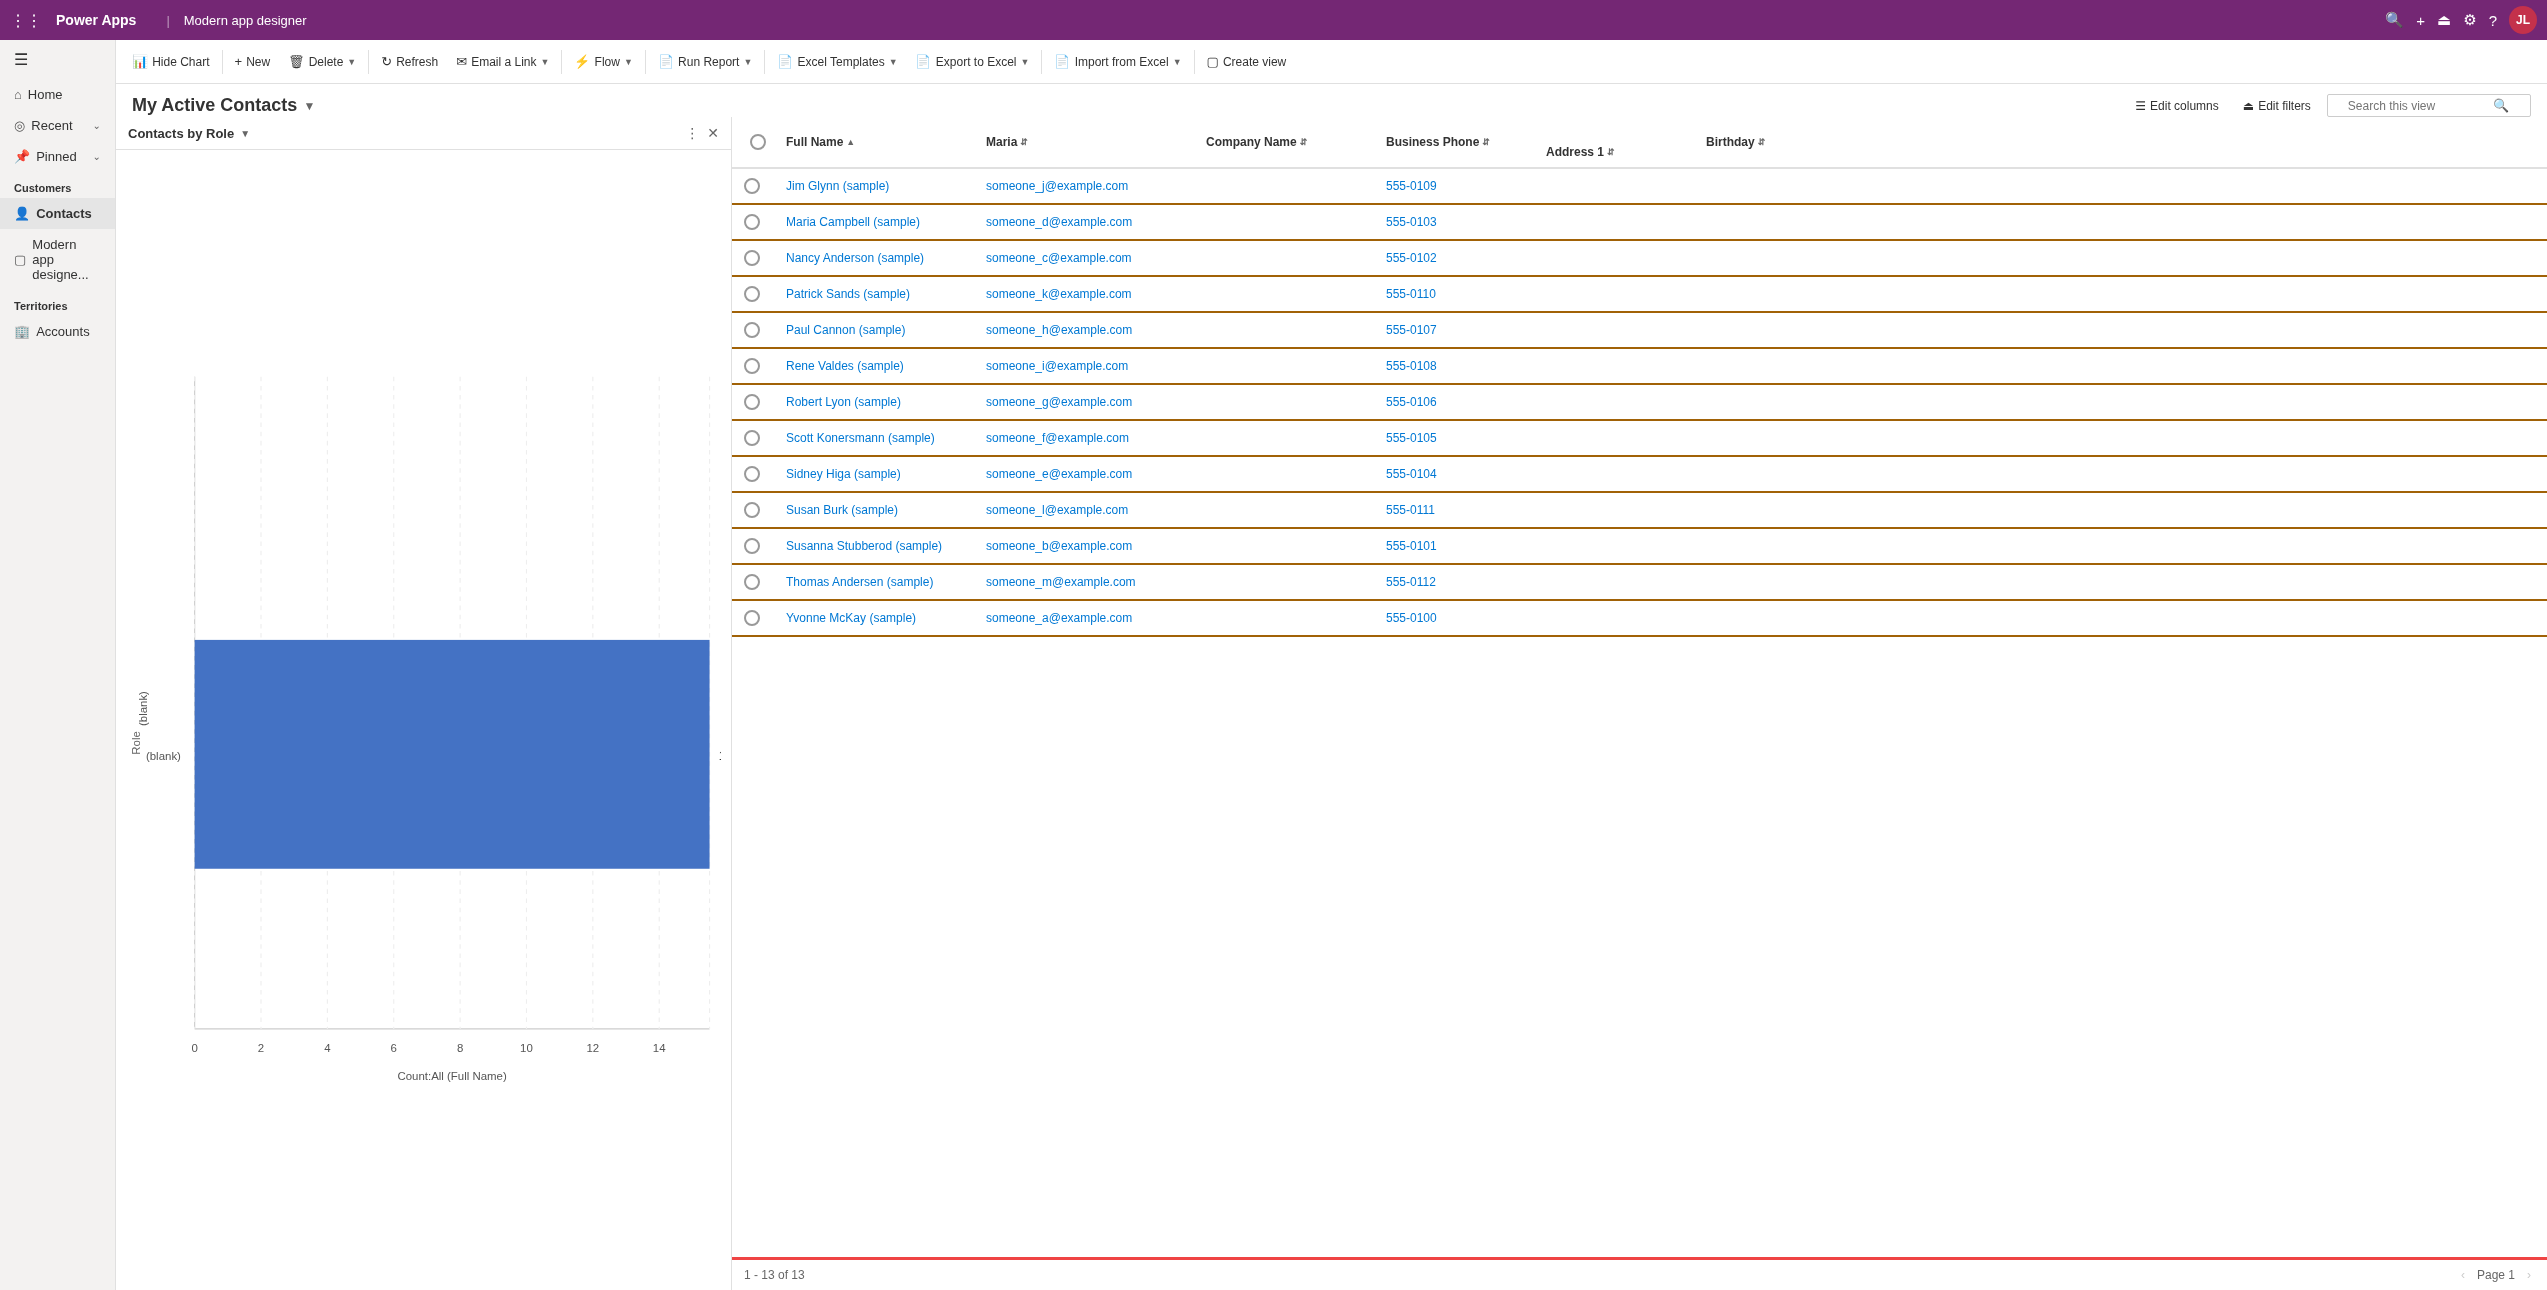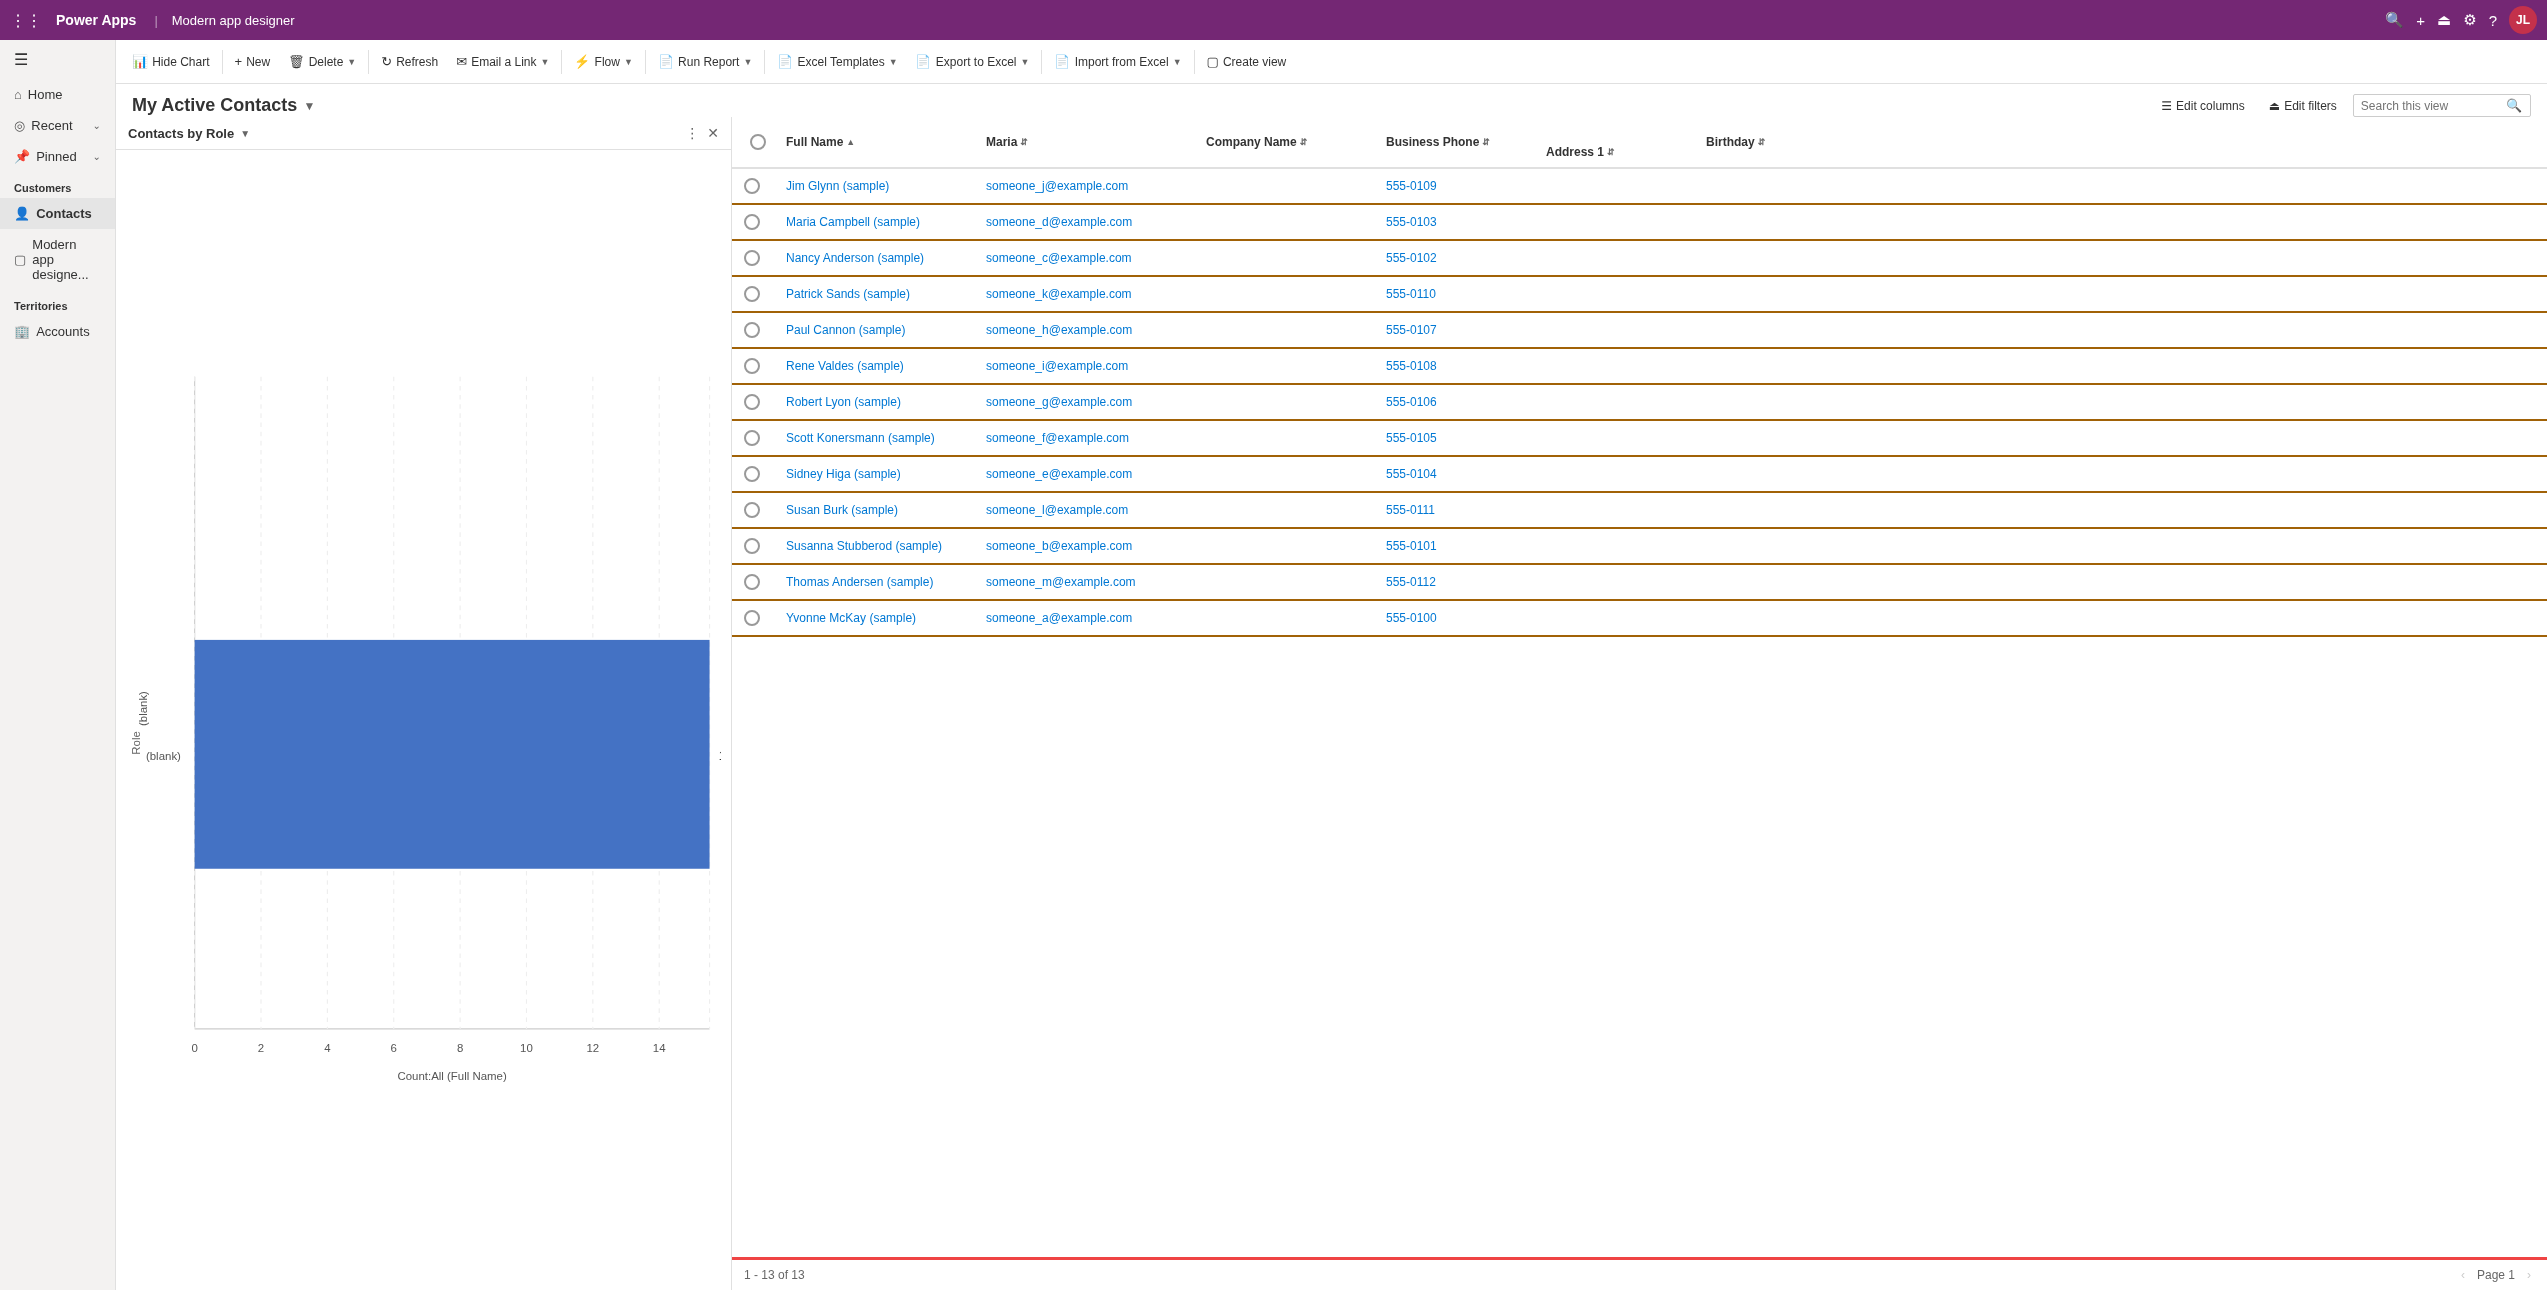--- a/index.html
+++ b/index.html
@@ -10,21 +10,21 @@
       background: #742774;
       color: white;
       height: 40px;
       display: flex;
       align-items: center;
       padding: 0 10px;
       flex-shrink: 0;
       gap: 10px;
     }
     .top-nav-grid-icon { color: white; font-size: 16px; margin-right: 4px; }
-    .top-nav-brand { color: white; font-size: 14px; font-weight: 600; margin-right: 4px; }
+    .top-nav-brand { color: white; font-size: 14px; font-weight: 600; margin-right: 16px; }
     .top-nav-separator { color: rgba(255,255,255,0.5); margin: 0 4px; }
     .top-nav-title { color: white; font-size: 13px; }
     .top-nav-right { margin-left: auto; display: flex; align-items: center; gap: 12px; }
     .top-nav-icon { color: white; font-size: 15px; cursor: pointer; }
     .top-nav-avatar {
       width: 28px; height: 28px; border-radius: 50%;
       background: #c4314b; color: white; font-size: 12px;
       display: flex; align-items: center; justify-content: center; font-weight: 600;
       cursor: pointer;
     }
@@ -110,21 +110,21 @@
     .view-title-chevron { font-size: 12px; color: #666; }
     .view-actions { display: flex; align-items: center; gap: 8px; }
     .view-action-btn {
       display: flex; align-items: center; gap: 4px;
       padding: 4px 8px; border: none; background: transparent;
       cursor: pointer; font-size: 12px; color: #333;
     }
     .search-box {
       display: flex; align-items: center;
       border: 1px solid #ccc; border-radius: 2px;
-      padding: 3px 7px; gap: 6px;
+      padding: 3px 20px; gap: 6px;
       background: white;
     }
     .search-box input {
       border: none; outline: none; font-size: 12px; width: 140px; color: #666;
     }
     .search-icon-sm { font-size: 13px; color: #666; cursor: pointer; }
 
     
     .split-view { display: flex; flex: 1; overflow: hidden; }
 

